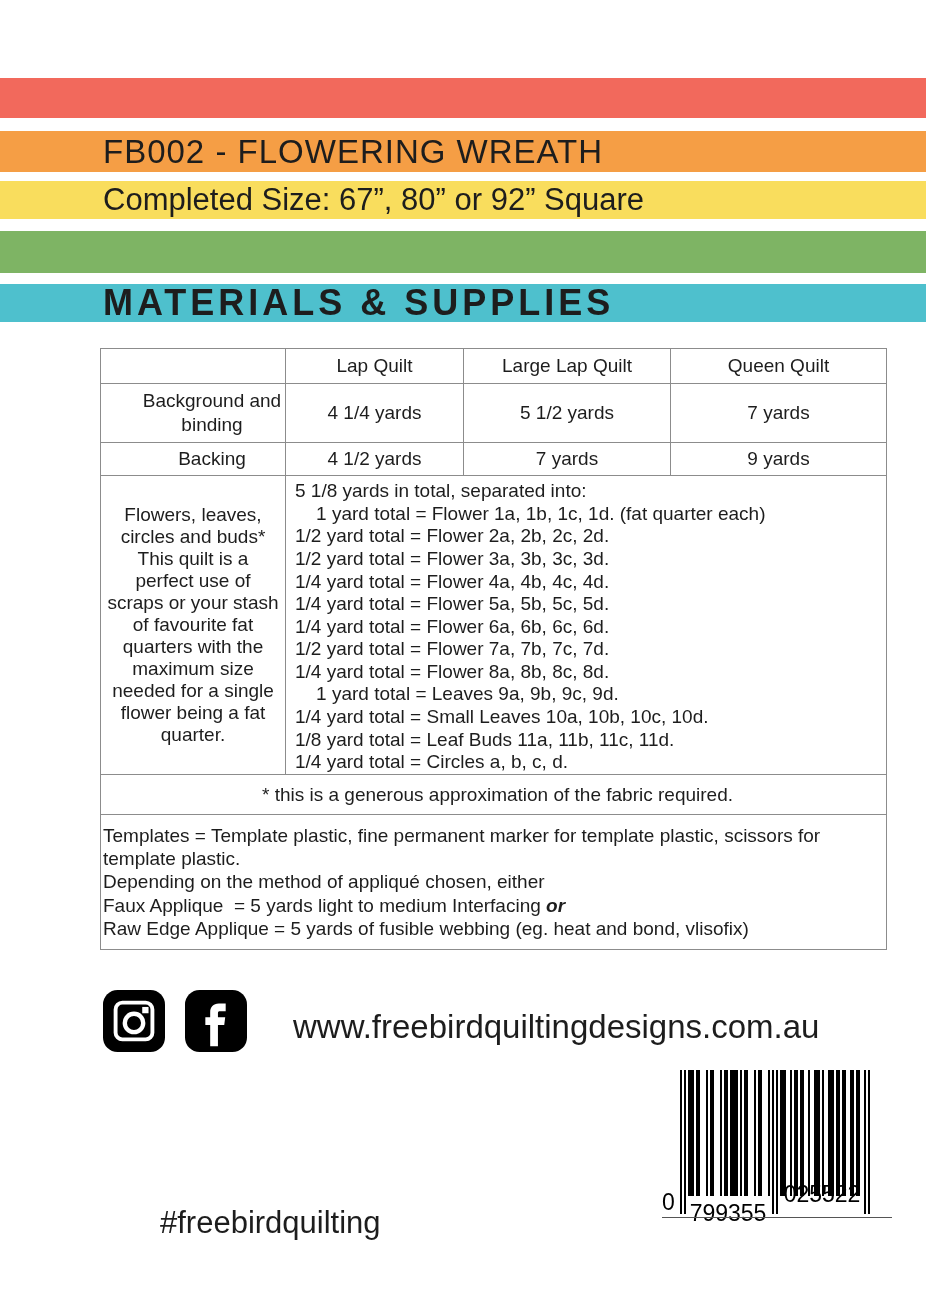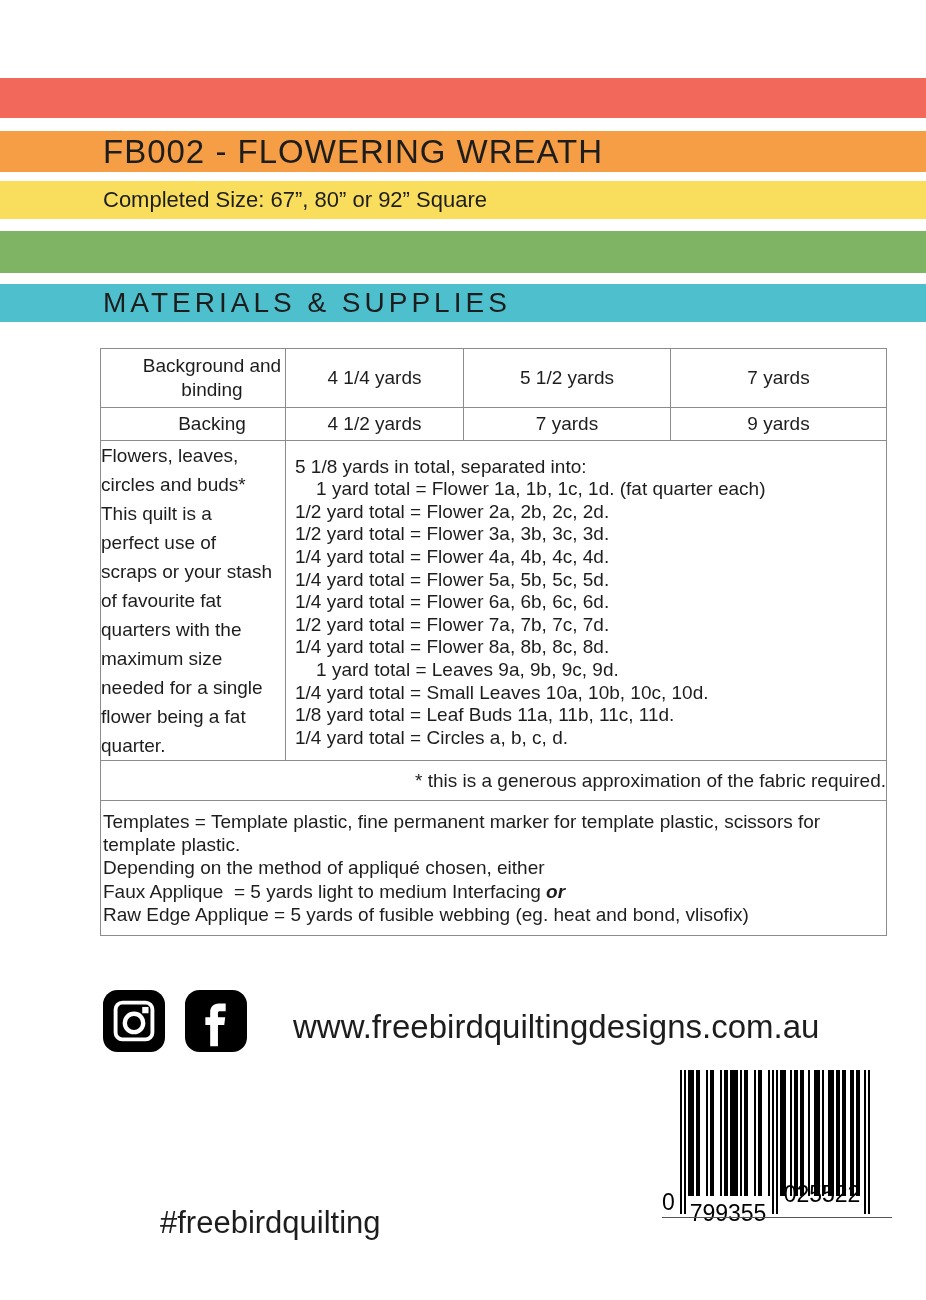--- a/index.html
+++ b/index.html
@@ -9,39 +9,39 @@
 
   
   .stripe { position:absolute; left:0; width:926px; display:flex; align-items:center; }
   .stripe-red    { top:78px;  height:40px; }
   .stripe-orange { top:131px; height:41px; }
   .stripe-yellow { top:181px; height:38px; }
   .stripe-green  { top:231px; height:42px; }
   .stripe-teal   { top:284px; height:38px; }
   .bar-text { padding-left:103px; white-space:nowrap; }
   .title-text    { font-size:33px; letter-spacing:1px; font-weight:400; }
-  .subtitle-text { font-size:22px; font-weight:400; }
-  .section-text  { font-size:28px; letter-spacing:4px; font-weight:400; }
+  .subtitle-text { font-size:31px; font-weight:400; }
+  .section-text  { font-size:36px; letter-spacing:4px; font-weight:700; }
 
   
   .materials { position:absolute; left:100px; top:348px; width:786px; border-collapse:collapse; table-layout:fixed; }
   .materials td { border:1px solid #8c8c8c; font-size:19px; vertical-align:middle; overflow:hidden; }
   .materials .hdr td { text-align:center; }
   .materials .c-label { text-align:center; line-height:1.25;padding-left:38px; }
   .materials .c-val { text-align:center; }
   tr.r-hdr  { height:35px; }
   tr.r-bg   { height:59px; }
   tr.r-back { height:33px; }
   tr.r-batt { height:34px; }
   tr.r-flowers { height:299px; }
   tr.r-note { height:40px; }
   tr.r-templates { height:134px; }
-  .flowers-label { white-space:pre-line; line-height:29px; }
+  .flowers-label { white-space:pre-line; text-align:center; line-height:22px; }
   .flowers-details { white-space:pre; line-height:22.6px; padding:4px 0 0 9px; vertical-align:top; }
-  .note-cell { text-align:right; padding-left:8px; }
+  .note-cell { text-align:center; padding-left:8px; }
   .templates-cell { vertical-align:top; padding:9px 2px; font-size:17.5px; line-height:1.22; }
   .templates-cell .tl { white-space:pre-wrap; }
   .em-or { font-weight:bold; font-style:italic; }
 
   
   .social-icon { position:absolute; width:62px; height:62px; }
   .icon-instagram { left:103px; top:990px; }
   .icon-facebook  { left:185px; top:990px; }
   .website { position:absolute; left:293px; top:1008px; width:600px; font-size:33px; letter-spacing:0px; white-space:nowrap; }
   .hashtags { position:absolute; left:160px; top:1110px; font-size:31px; line-height:45px; white-space:pre; }
@@ -77,20 +77,26 @@
   </div>
 
   <table class="materials">
     <colgroup>
       <col style="width:185px">
         <col style="width:178px">
         <col style="width:207px">
         <col style="width:216px">
     </colgroup>
     <tbody>
+        <tr class="hdr r-hdr">
+      <td></td>
+      <td>Lap Quilt</td>
+      <td>Large Lap Quilt</td>
+      <td>Queen Quilt</td>
+    </tr>
     <tr class="r-bg">
       <td class="c-label">Background and binding</td>
       <td class="c-val">4 1/4 yards</td>
       <td class="c-val">5 1/2 yards</td>
       <td class="c-val">7 yards</td>
     </tr>
     <tr class="r-back">
       <td class="c-label">Backing</td>
       <td class="c-val">4 1/2 yards</td>
       <td class="c-val">7 yards</td>

